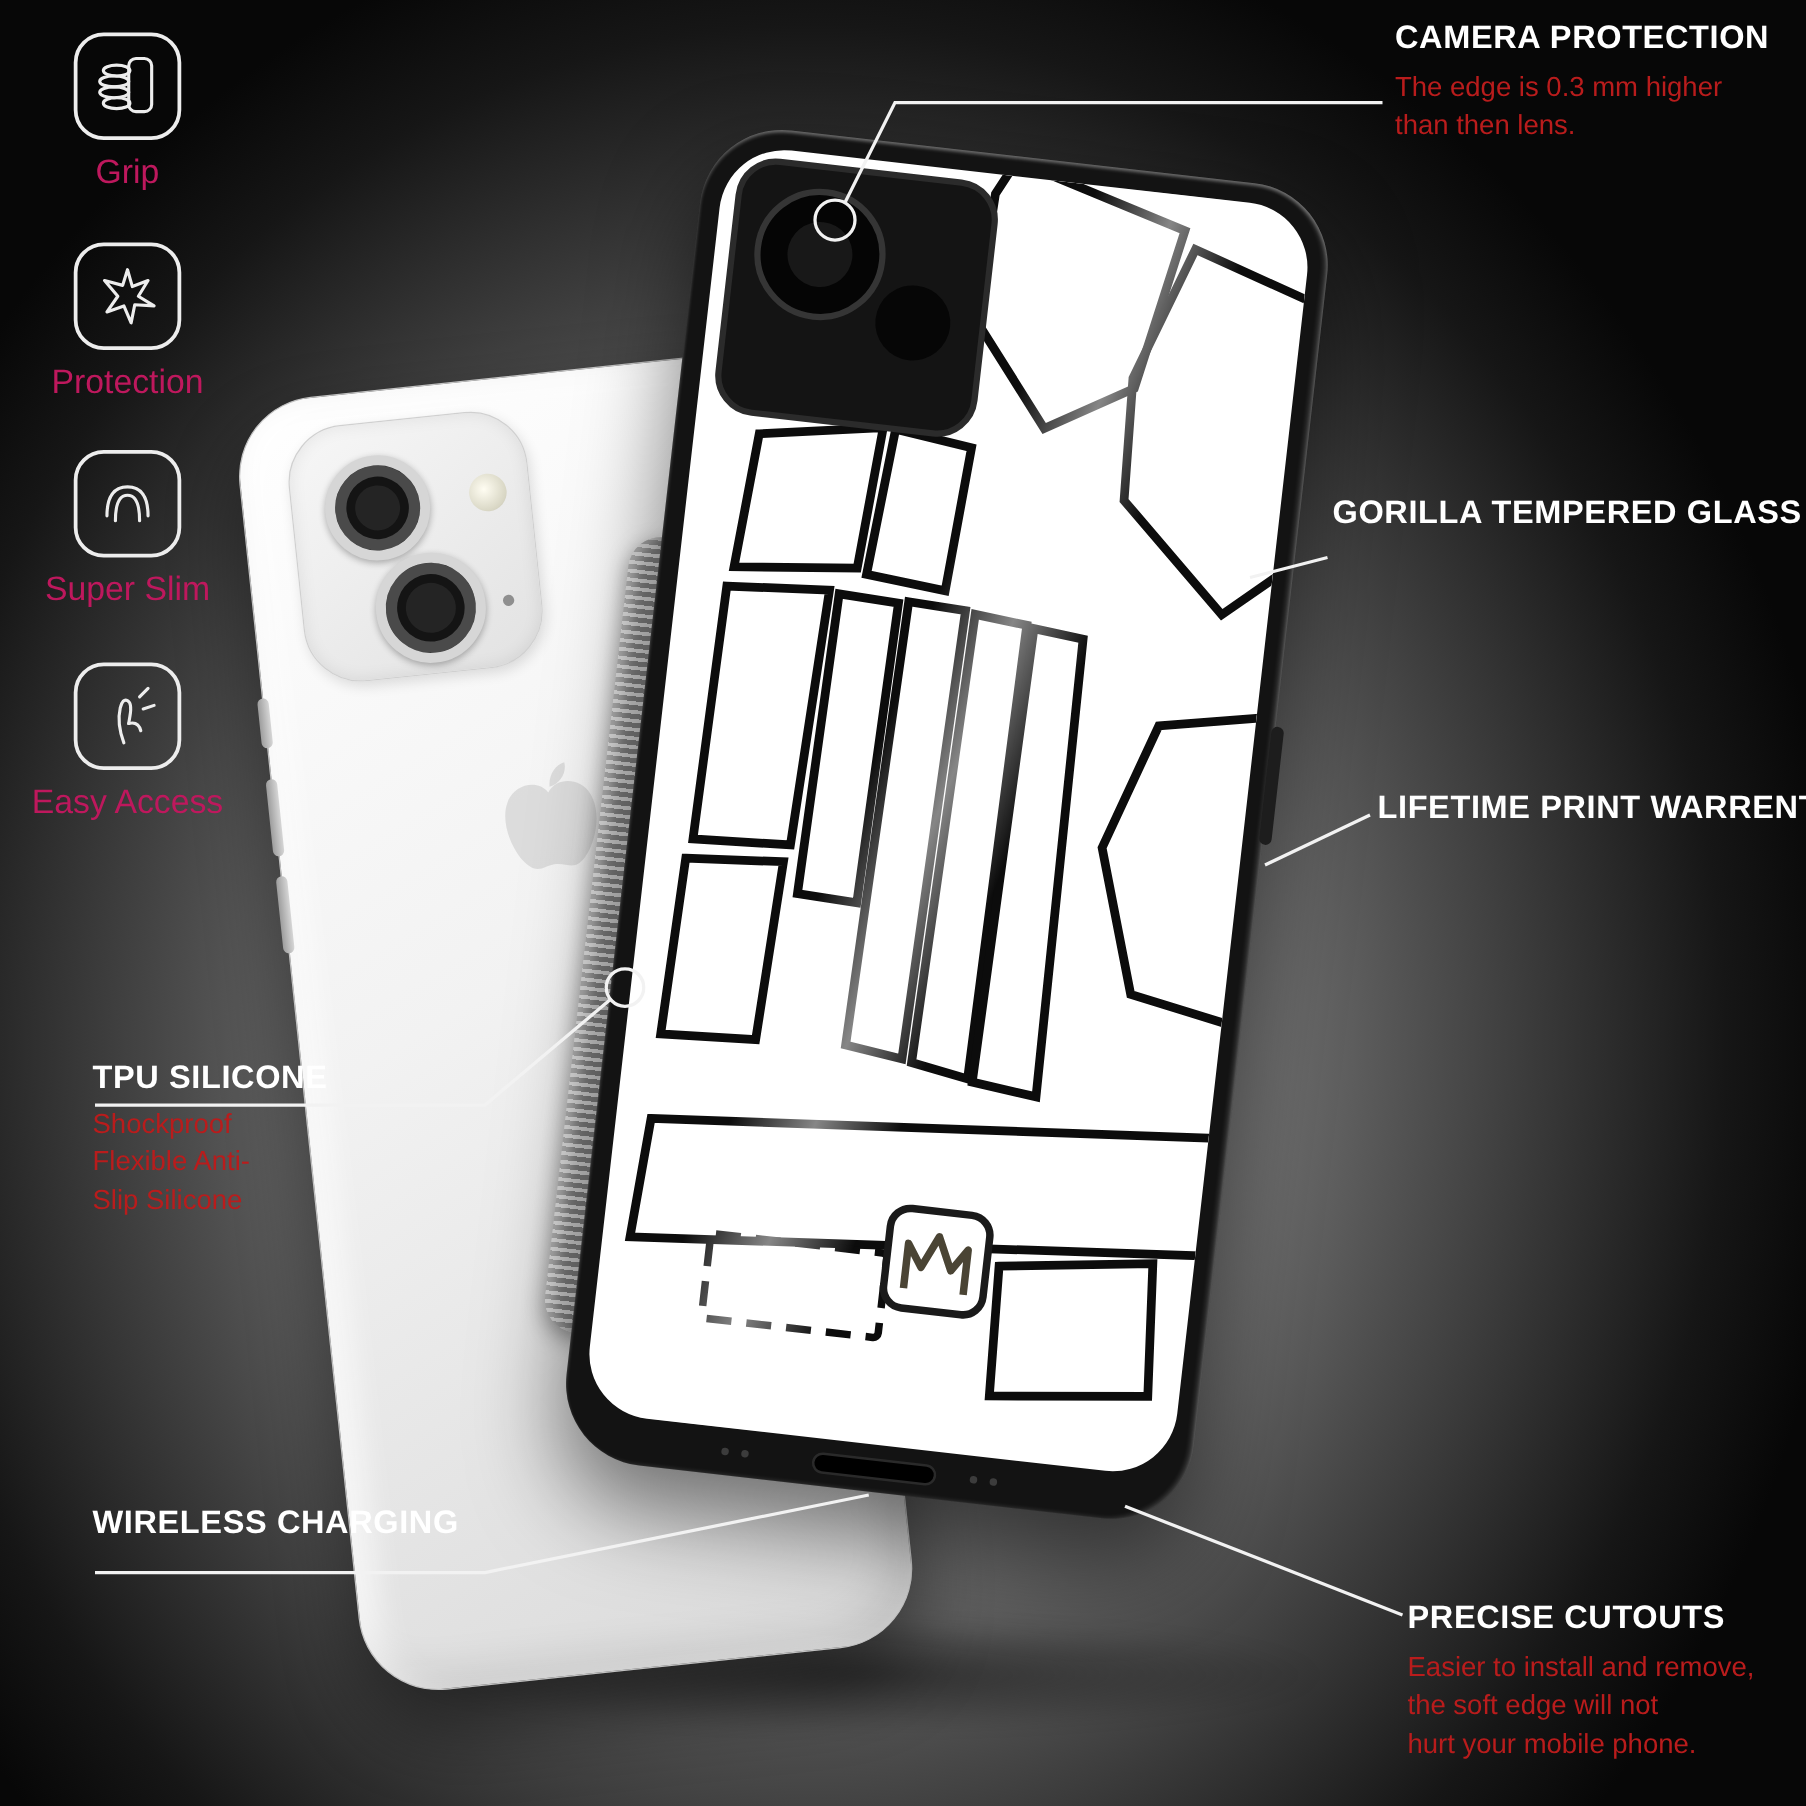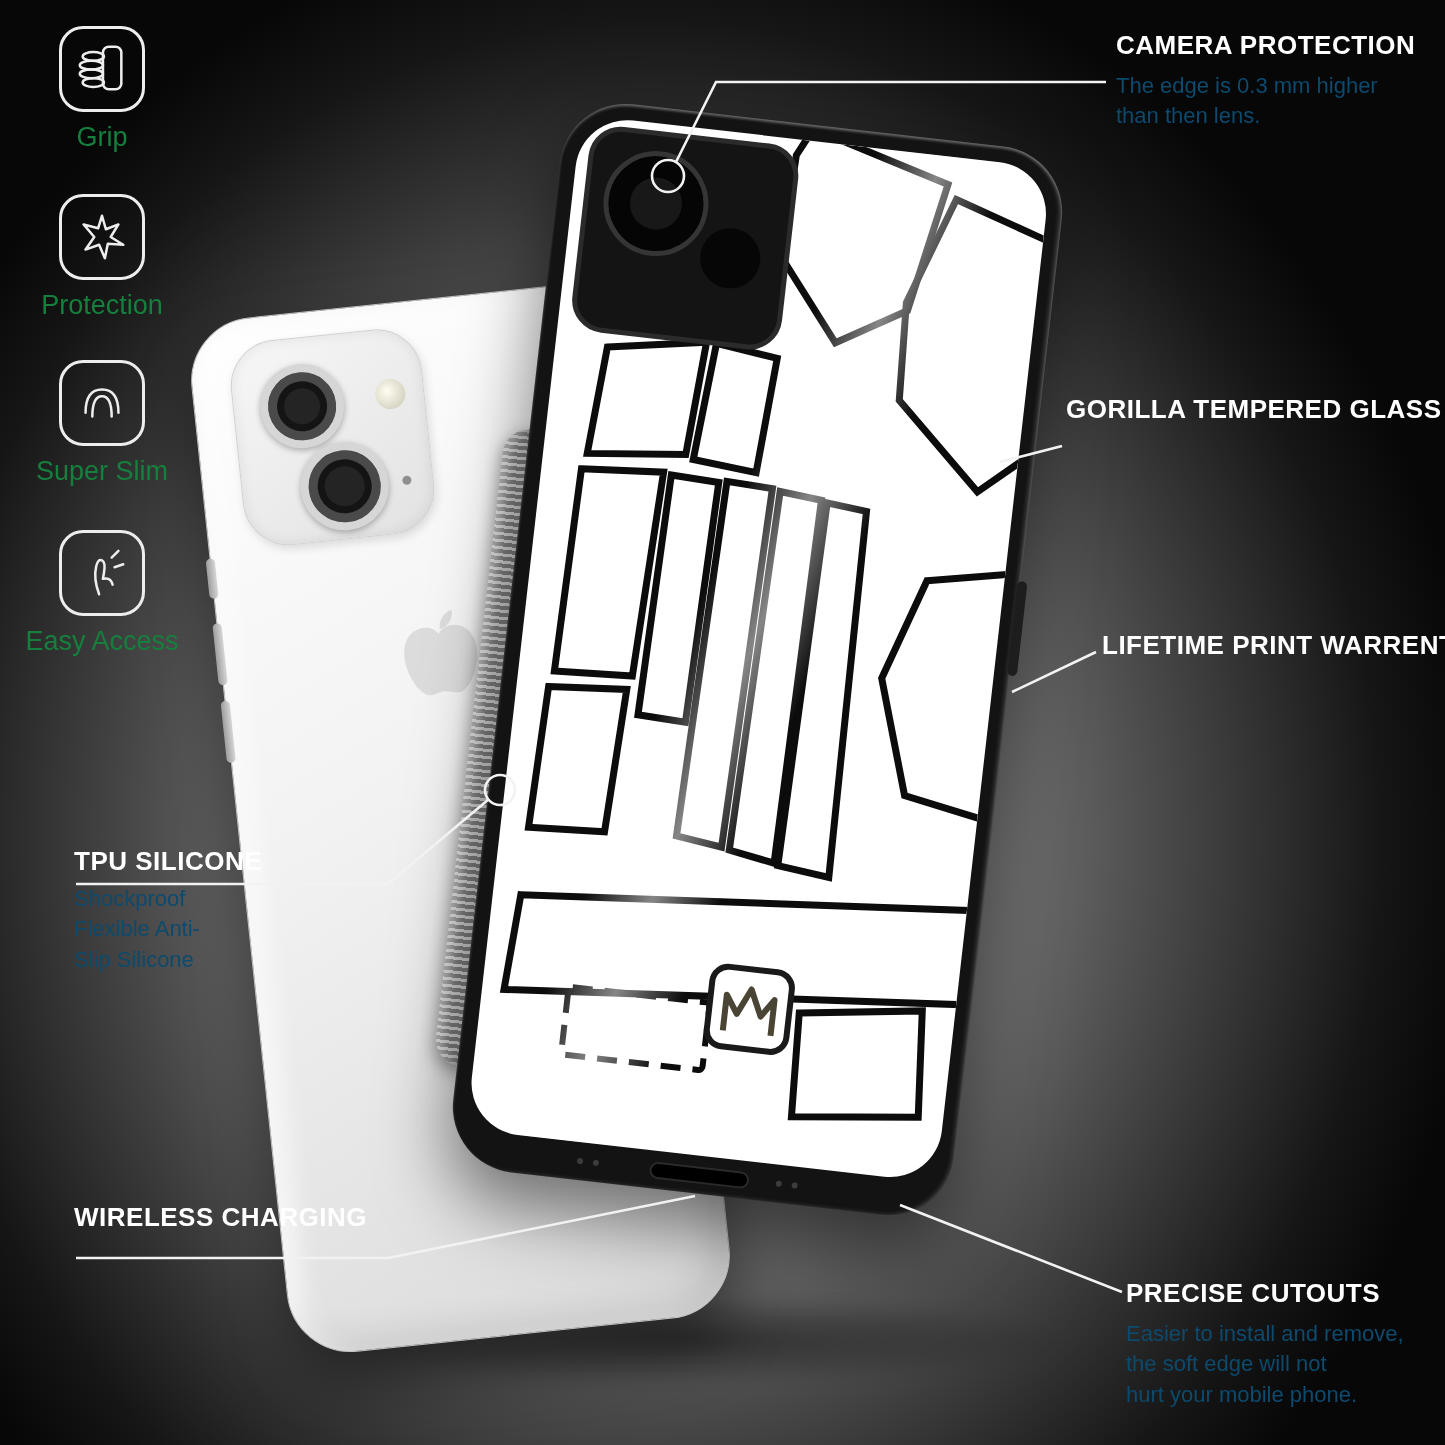--- a/index.html
+++ b/index.html
@@ -10,31 +10,31 @@
     background:radial-gradient(ellipse 830px 930px at 45% 58%,
       #a9a9a9 0%, #8d8d8d 28%, #4d4d4d 60%, #161616 88%, #070707 100%);
     color:#fff;
   }
 
   
   .feature{position:absolute;left:12px;width:180px;display:flex;flex-direction:column;align-items:center;z-index:21}
   .feature-icon-box{width:86px;height:86px;border:3.5px solid #ededed;border-radius:24px;
     display:flex;align-items:center;justify-content:center}
   .feature-icon-box svg{width:58px;height:58px;stroke:#ededed;fill:none;stroke-width:2.6;stroke-linecap:round;stroke-linejoin:round}
-  .feature-label{margin-top:10px;font-size:27px;color:#15803d;text-align:center;white-space:nowrap}
+  .feature-label{margin-top:10px;font-size:27px;color:#be185d;text-align:center;white-space:nowrap}
   #feat-grip{top:26px}
   #feat-protection{top:194px}
   #feat-superslim{top:360px}
   #feat-easyaccess{top:530px}
 
   
   .callout{position:absolute;z-index:21}
   .callout-title{font-weight:bold;font-size:26px;letter-spacing:.5px;color:#fff;white-space:nowrap}
-  .callout-body{margin-top:10px;font-size:22px;line-height:1.38;color:#0c4a6e;white-space:pre-line}
-  #co-camera{left:1116px;top:30px;width:325px}
+  .callout-body{margin-top:10px;font-size:22px;line-height:1.38;color:#b91c1c;white-space:pre-line}
+  #co-camera{left:1116px;top:14px;width:325px}
   #co-gorilla{left:1066px;top:394px;width:375px}
   #co-gorilla .callout-body{font-size:21px}
   #co-lifetime{left:1102px;top:630px;width:340px}
   #co-precise{left:1126px;top:1278px;width:315px}
   #co-tpu{left:74px;top:846px;width:250px}
   #co-tpu .callout-body{margin-top:7px}
   #co-wireless{left:74px;top:1202px;width:345px}
   #co-wireless .callout-body{margin-top:20px}
 
   

